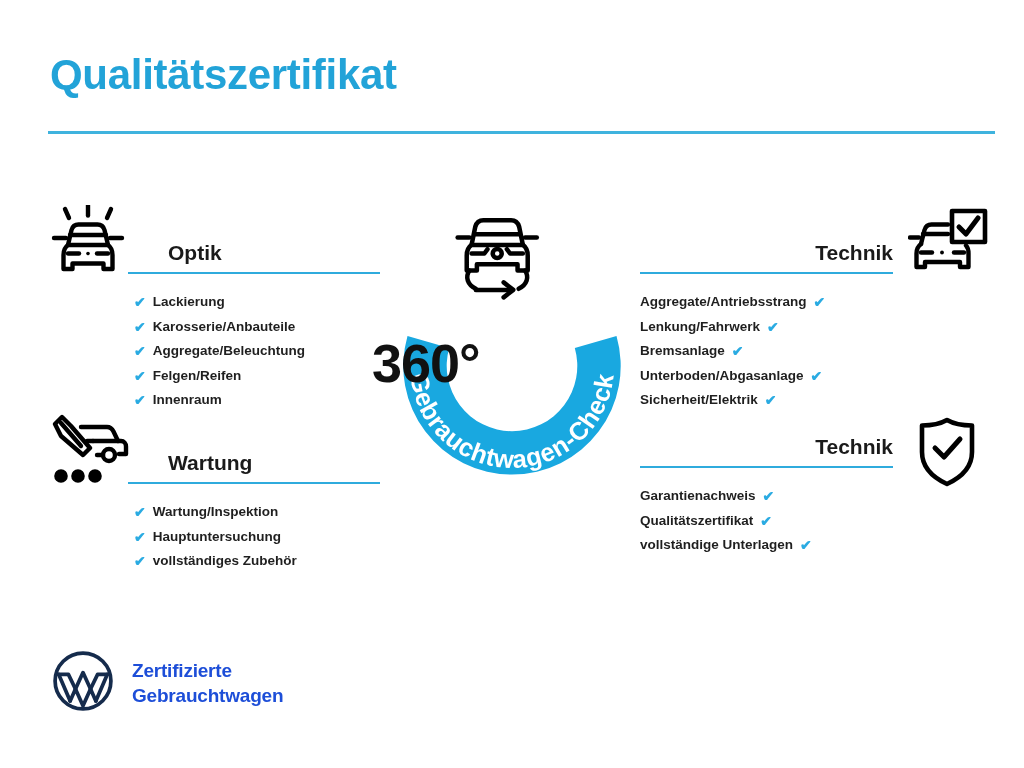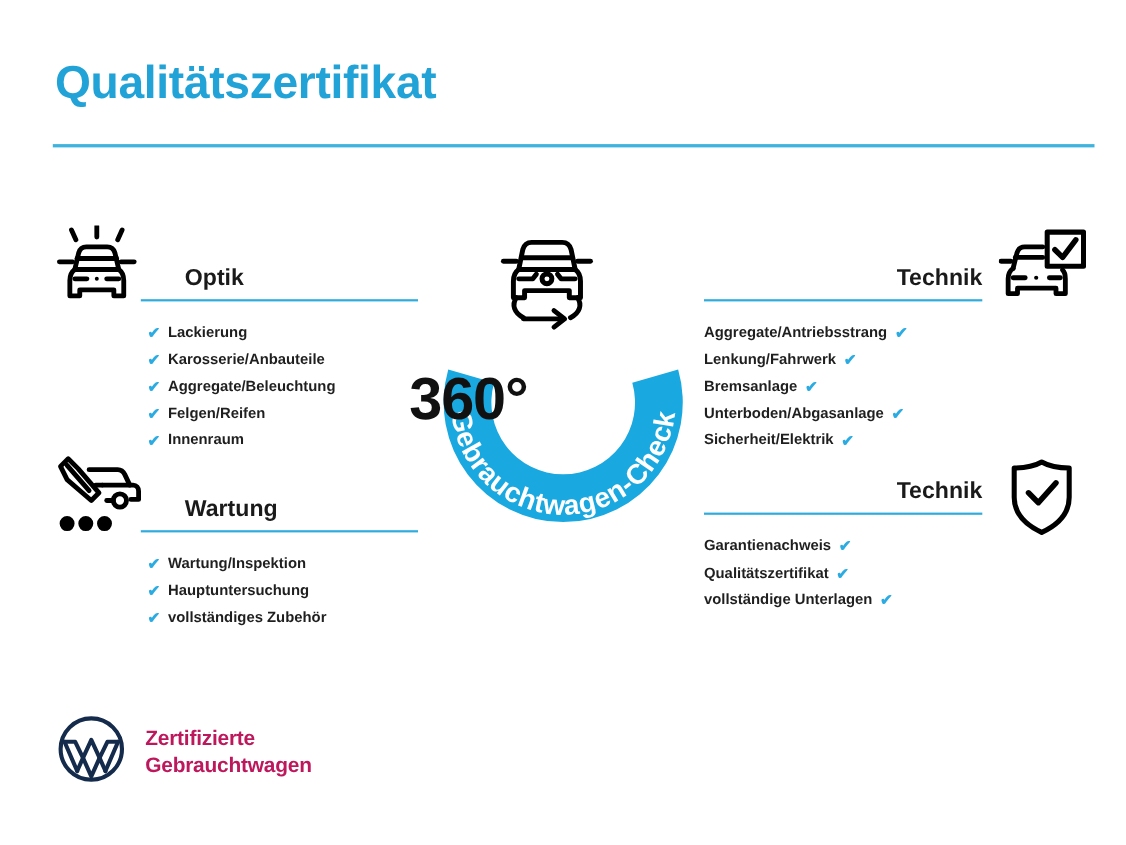--- a/index.html
+++ b/index.html
@@ -146,21 +146,21 @@
     position: absolute;
     left: 52px;
     top: 650px;
     display: flex;
     align-items: center;
   }
   #vw-text {
     margin-left: 18px;
     font-size: 19px;
     font-weight: bold;
-    color: #be185d;
+    color: #1d4ed8;
     line-height: 25px;
     letter-spacing: -0.2px;
   }
 </style>
 </head>
 <body>
 
 <div class="page-title">Qualitätszertifikat</div>
 <div class="header-rule"></div>
 

